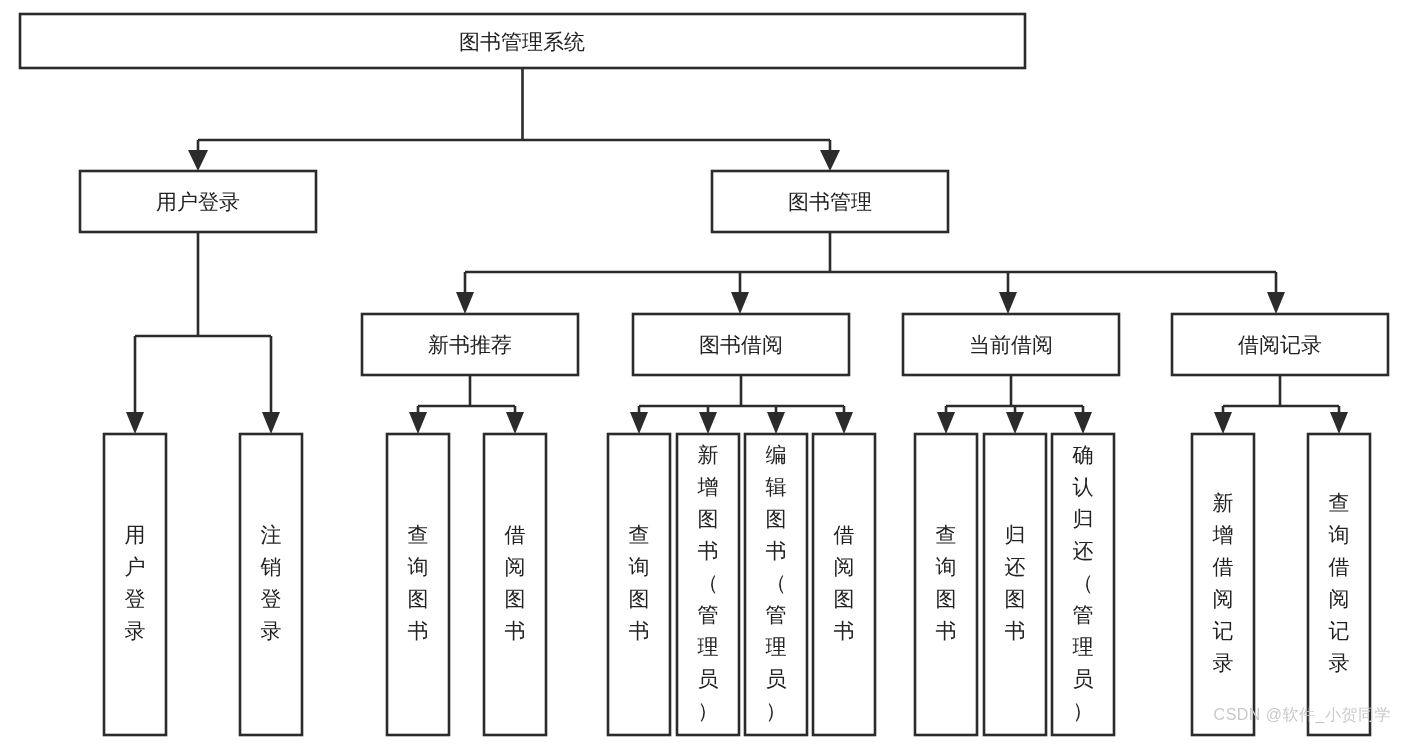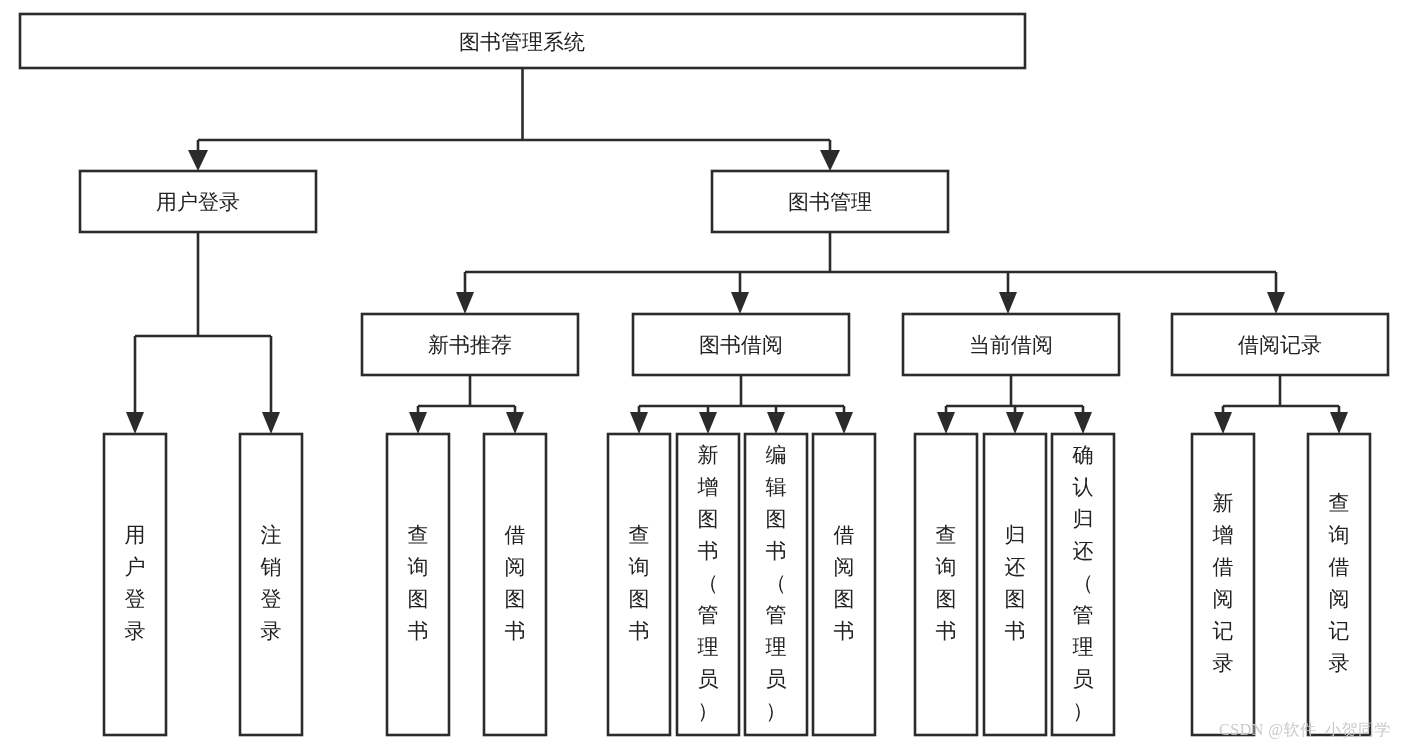--- a/index.html
+++ b/index.html
@@ -50,22 +50,22 @@
   }
   .node-label-v {
     font-family: "DejaVu Sans", "Liberation Sans", sans-serif;
     font-size: 21px;
     fill: #222222;
     text-anchor: middle;
   }
   .watermark {
     position: absolute;
     right: 8px;
-    bottom: 6px;
-    font-family: Liberation Serif, serif;
+    bottom: 21px;
+    font-family: Liberation Sans, sans-serif;
     font-size: 16px;
     color: #c9c9c9;
     letter-spacing: 0.5px;
     white-space: nowrap;
     user-select: none;
   }
 </style>
 </head>
 <body>
 

